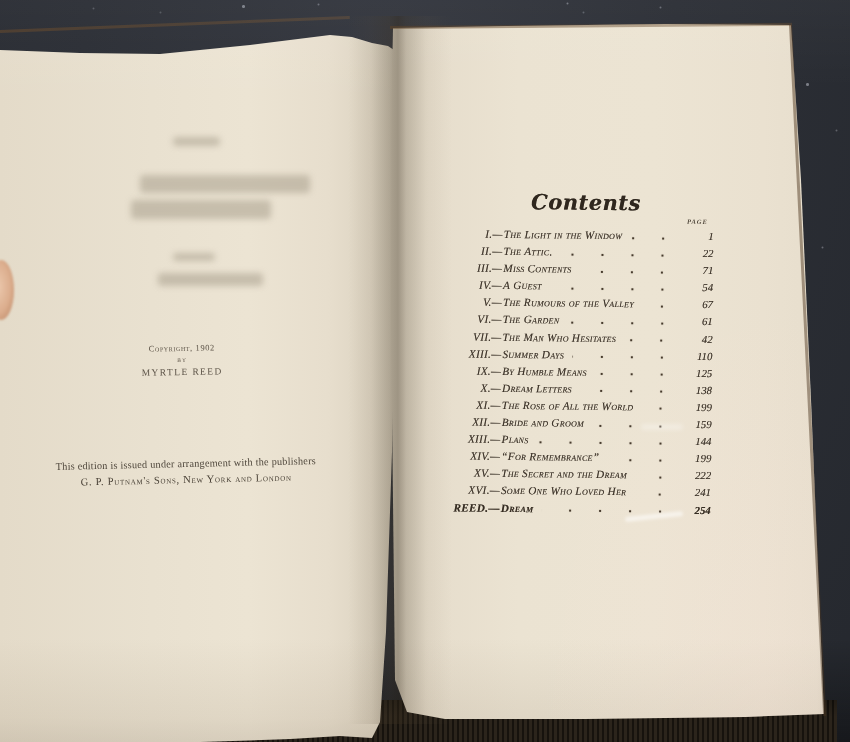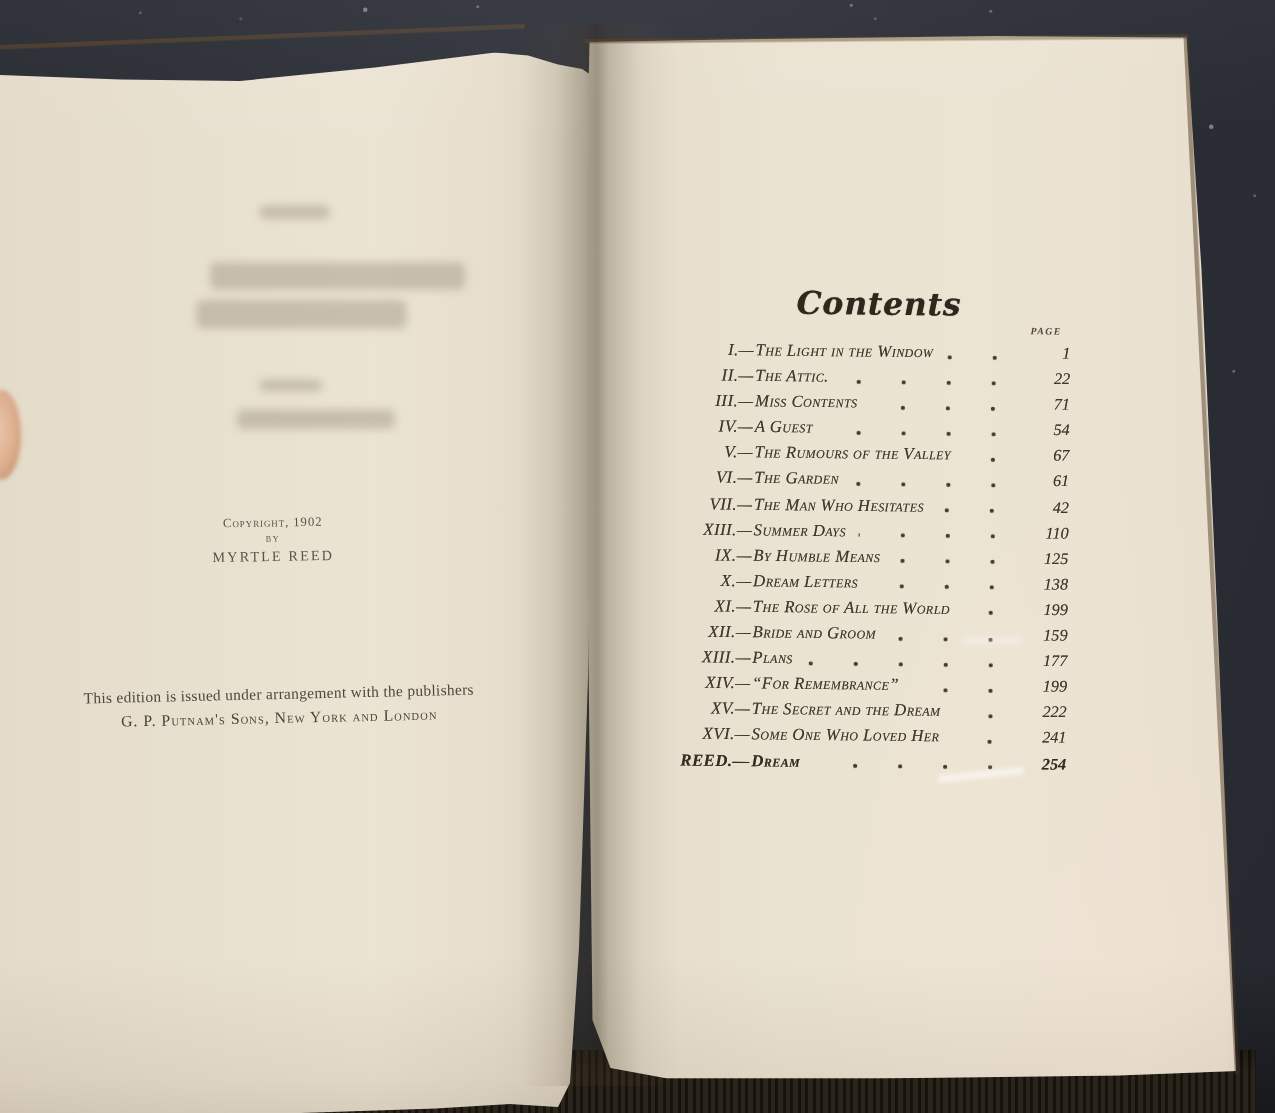--- a/index.html
+++ b/index.html
@@ -195,21 +195,21 @@
           <div class="toc-row">
             <span class="toc-num">XII.—</span>
             <span class="toc-title">Bride and Groom</span>
             <span class="toc-leader"></span>
             <span class="toc-page">159</span>
           </div>
           <div class="toc-row">
             <span class="toc-num">XIII.—</span>
             <span class="toc-title">Plans</span>
             <span class="toc-leader"></span>
-            <span class="toc-page">177</span>
+            <span class="toc-page">144</span>
           </div>
           <div class="toc-row">
             <span class="toc-num">XIV.—</span>
             <span class="toc-title">“For Remembrance”</span>
             <span class="toc-leader"></span>
             <span class="toc-page">199</span>
           </div>
           <div class="toc-row">
             <span class="toc-num">XV.—</span>
             <span class="toc-title">The Secret and the Dream</span>

